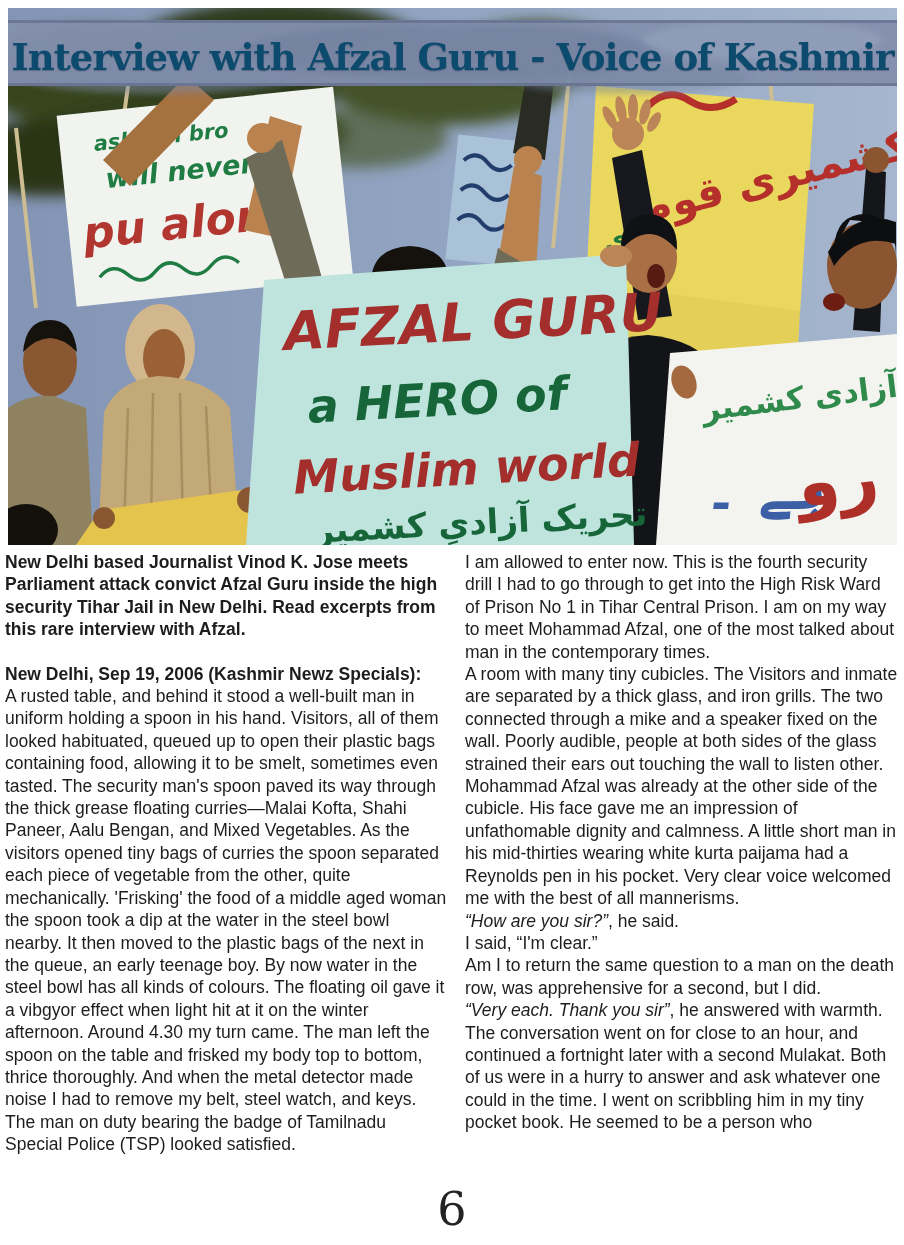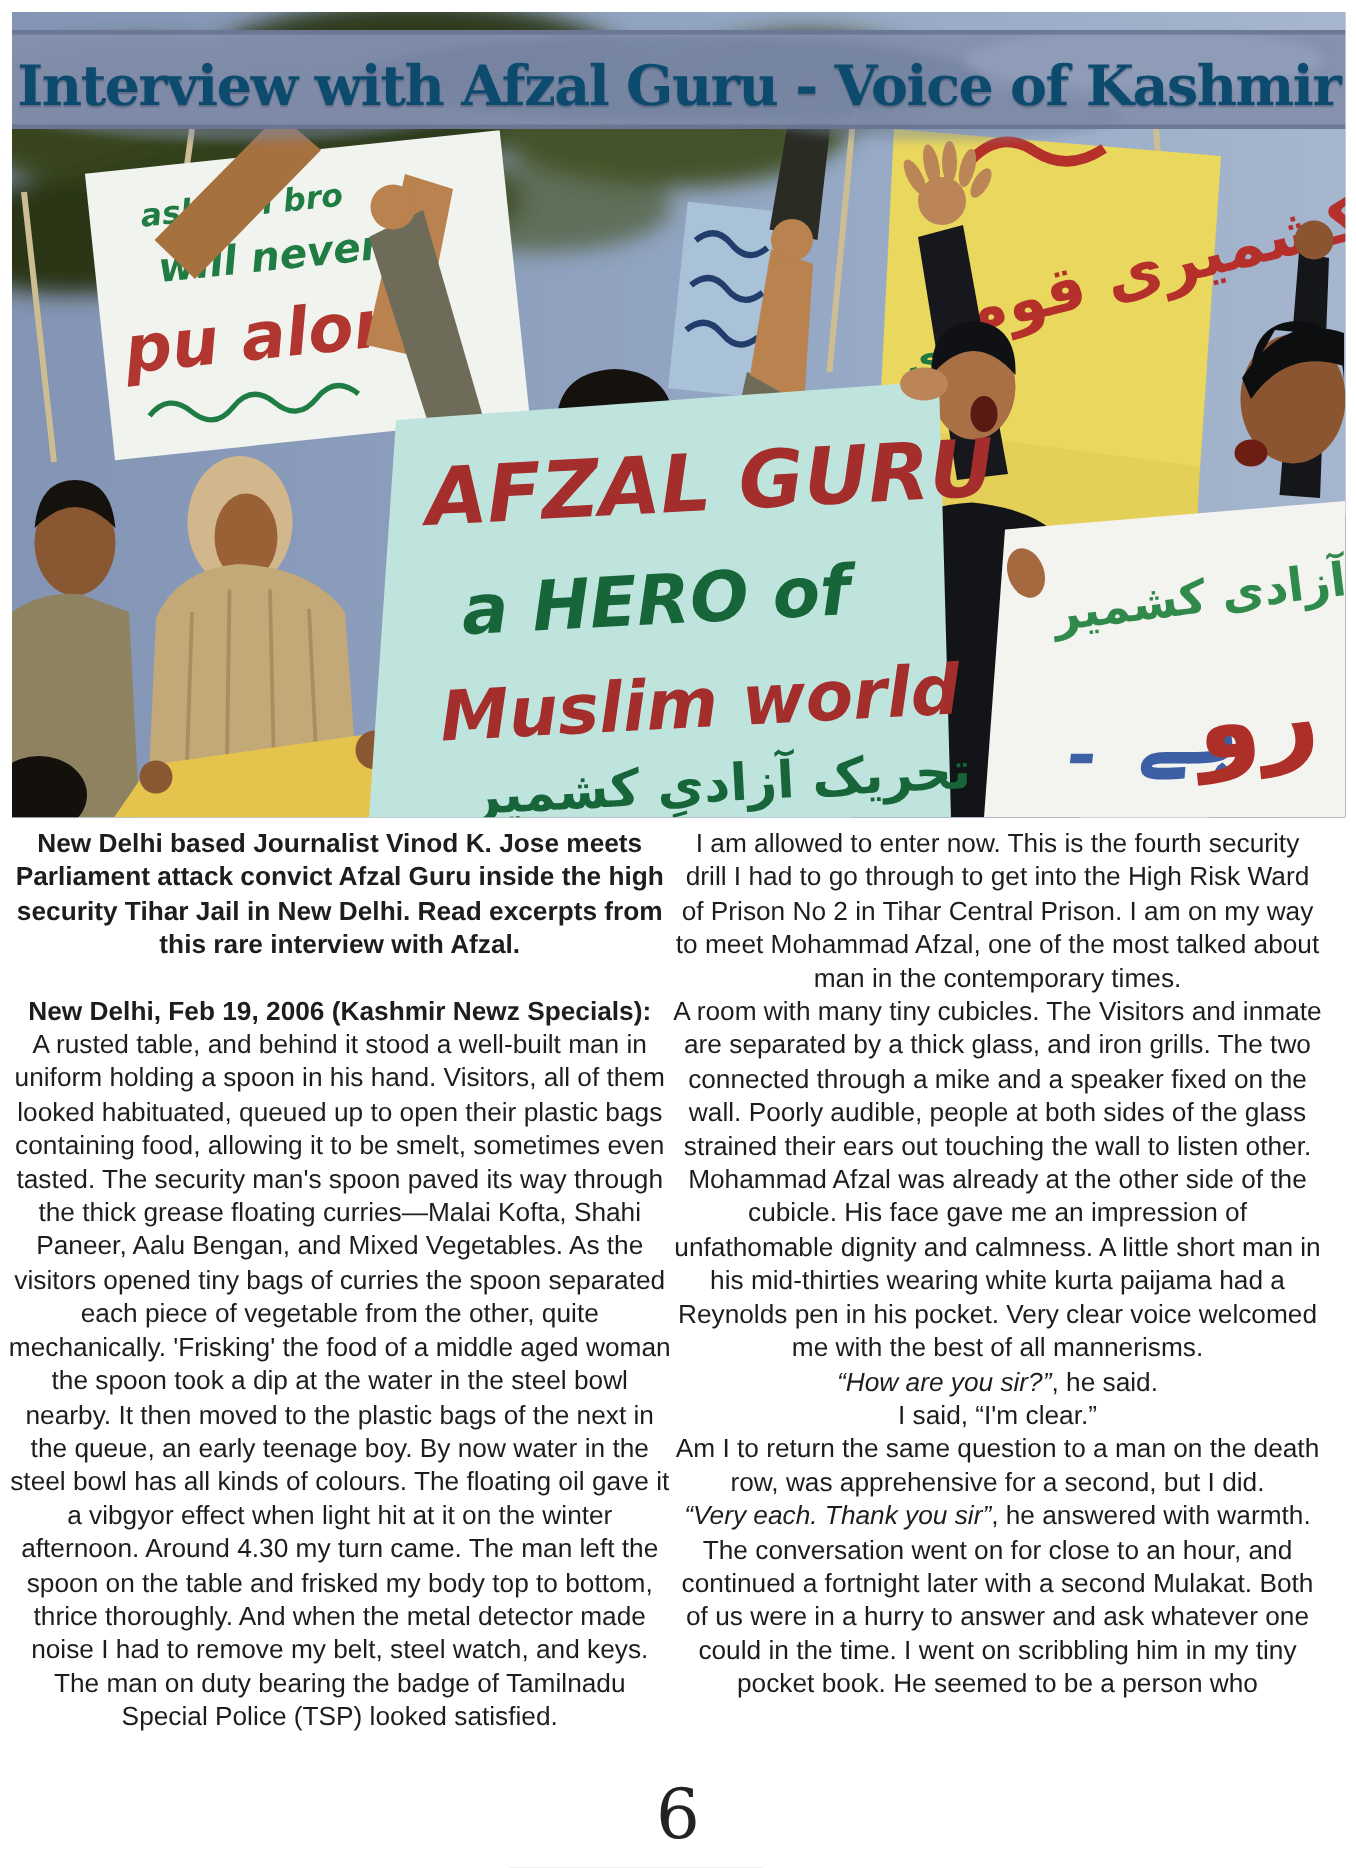--- a/index.html
+++ b/index.html
@@ -23,21 +23,21 @@
     display:flex;align-items:center;justify-content:center;
     font-family:"DejaVu Serif",serif;
     font-weight:700;font-size:37px;letter-spacing:-1px;
     color:#0c4a6e;white-space:nowrap;
     text-shadow:0 1px 1px rgba(40,45,70,.35);
   }
   .svg-sign-text{font-family:"DejaVu Sans",sans-serif;font-weight:bold;}
   
   .columns{
     position:absolute;left:5px;top:551px;width:894px;
-    display:flex;text-align:center;
+    display:flex;gap:17px;
   }
   .col{font-size:17.5px;line-height:22.4px;}
   .col.left{width:443px;}
   .col.right{width:434px;}
   .col p{margin:0;}
   .intro{font-weight:700;margin:0 0 22px 0 !important;}
   .dateline{font-weight:700;}
   .it{font-style:italic;}
   
   .page-number{
@@ -203,25 +203,25 @@
         <rect x="0" y="75" width="889" height="3" fill="#5c6883" opacity="0.6"></rect>
       </g>
     </svg>
 
     <div class="title-band-text">Interview with Afzal Guru - Voice of Kashmir</div>
   </div>
 
   <div class="columns">
     <div class="col left">
       <p class="intro">New Delhi based Journalist Vinod K. Jose meets Parliament attack convict Afzal Guru inside the high security Tihar Jail in New Delhi. Read excerpts from this rare interview with Afzal.</p>
-      <p class="dateline">New Delhi, Feb 19, 2006 (Kashmir Newz Specials):</p>
+      <p class="dateline">New Delhi, Sep 19, 2006 (Kashmir Newz Specials):</p>
       <p>A rusted table, and behind it stood a well-built man in uniform holding a spoon in his hand. Visitors, all of them looked habituated, queued up to open their plastic bags containing food, allowing it to be smelt, sometimes even tasted. The security man's spoon paved its way through the thick grease floating curries—Malai Kofta, Shahi Paneer, Aalu Bengan, and Mixed Vegetables. As the visitors opened tiny bags of curries the spoon separated each piece of vegetable from the other, quite mechanically. 'Frisking' the food of a middle aged woman the spoon took a dip at the water in the steel bowl nearby. It then moved to the plastic bags of the next in the queue, an early teenage boy. By now water in the steel bowl has all kinds of colours. The floating oil gave it a vibgyor effect when light hit at it on the winter afternoon. Around 4.30 my turn came. The man left the spoon on the table and frisked my body top to bottom, thrice thoroughly. And when the metal detector made noise I had to remove my belt, steel watch, and keys. The man on duty bearing the badge of Tamilnadu Special Police (TSP) looked satisfied.</p>
     </div>
     <div class="col right">
-      <p>I am allowed to enter now. This is the fourth security drill I had to go through to get into the High Risk Ward of Prison No 2 in Tihar Central Prison. I am on my way to meet Mohammad Afzal, one of the most talked about man in the contemporary times.</p>
+      <p>I am allowed to enter now. This is the fourth security drill I had to go through to get into the High Risk Ward of Prison No 1 in Tihar Central Prison. I am on my way to meet Mohammad Afzal, one of the most talked about man in the contemporary times.</p>
       <p>A room with many tiny cubicles. The Visitors and inmate are separated by a thick glass, and iron grills. The two connected through a mike and a speaker fixed on the wall. Poorly audible, people at both sides of the glass strained their ears out touching the wall to listen other. Mohammad Afzal was already at the other side of the cubicle. His face gave me an impression of unfathomable dignity and calmness. A little short man in his mid-thirties wearing white kurta paijama had a Reynolds pen in his pocket. Very clear voice welcomed me with the best of all mannerisms.</p>
       <p><span class="it">“How are you sir?”</span><span>, he said.</span></p>
       <p>I said, “I'm clear.”</p>
       <p>Am I to return the same question to a man on the death row, was apprehensive for a second, but I did.</p>
       <p><span class="it">“Very each. Thank you sir”</span><span>, he answered with warmth.</span></p>
       <p>The conversation went on for close to an hour, and continued a fortnight later with a second Mulakat. Both of us were in a hurry to answer and ask whatever one could in the time. I went on scribbling him in my tiny pocket book. He seemed to be a person who</p>
     </div>
   </div>
 
   <div class="page-number">6</div>

